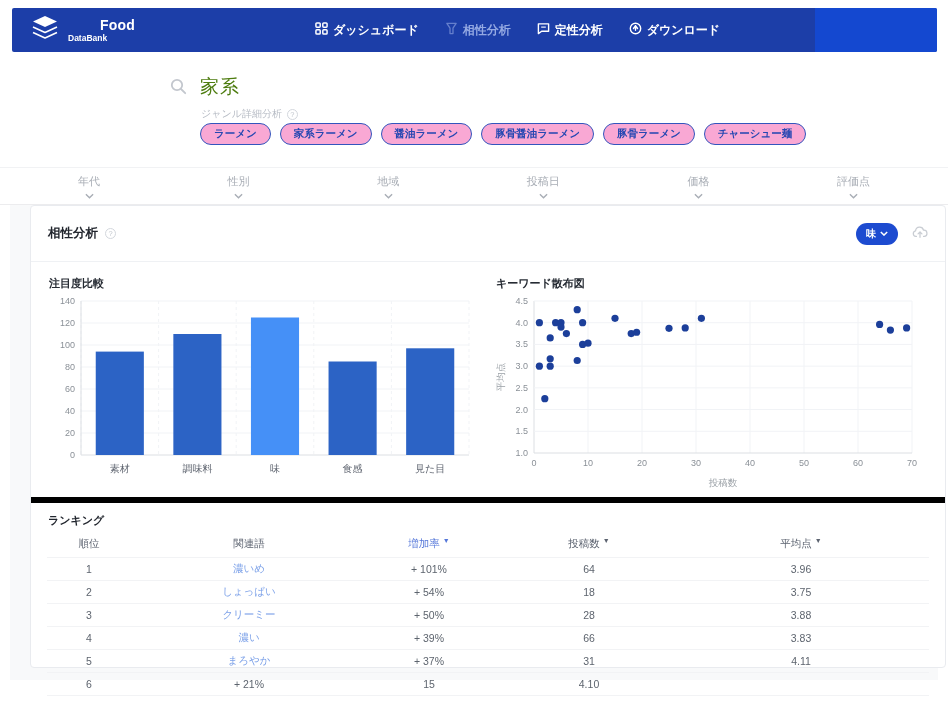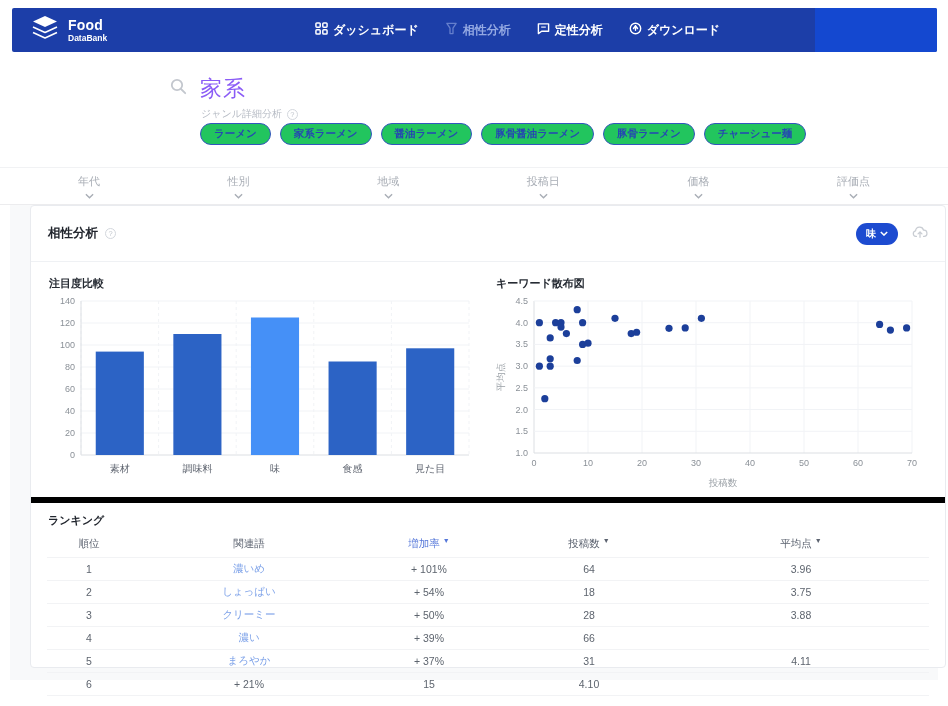--- a/index.html
+++ b/index.html
@@ -8,35 +8,35 @@
     font-family:"Liberation Sans","DejaVu Sans",sans-serif;
     -webkit-font-smoothing:antialiased;overflow:hidden;
   }
   
   .navbar{
     position:absolute;top:8px;left:12px;right:11px;height:44px;
     background:#1c3ea8;border-radius:2px;display:flex;align-items:center;
   }
   .brand{display:flex;align-items:center;gap:8px;margin-left:18px;}
   .brand-text{color:#fff;line-height:1;}
-  .brand-line1{font-size:14px;font-weight:bold;letter-spacing:.2px;}
+  .brand-line1{font-size:14px;font-weight:bold;letter-spacing:.2px;margin-left:32px;}
   .brand-line2{font-size:8.5px;font-weight:bold;margin-top:2px;}
   .nav-menu{position:absolute;left:303px;display:flex;align-items:flex-start;gap:26px;}
   .nav-item{display:flex;align-items:center;gap:5px;color:#ffffff;font-size:12px;font-weight:bold;cursor:pointer;white-space:nowrap;}
   .nav-item.active{color:#93a8e2;}
   .nav-item.active svg{opacity:.62;}
   .nav-hl{position:absolute;right:0;top:0;height:100%;width:122px;background:#1448d0;border-radius:0 2px 2px 0;}
   
   .search-area{position:absolute;top:66px;left:0;right:0;}
   .search-icon{position:absolute;left:170px;top:12px;}
-  .search-query{position:absolute;left:200px;top:8px;font-size:22px;color:#8b5cf6;letter-spacing:1px;}
+  .search-query{position:absolute;left:200px;top:8px;font-size:19px;color:#4d7c0f;letter-spacing:1px;}
   .genre-row{position:absolute;left:201px;top:41px;display:flex;align-items:center;gap:5px;font-size:10px;color:#b6bbc4;}
   .help-dot{width:11px;height:11px;border:1px solid #d3d7dd;border-radius:50%;color:#c2c7ce;font-size:7.5px;display:flex;align-items:center;justify-content:center;box-sizing:border-box;}
   .tag-row{position:absolute;left:200px;top:57px;display:flex;gap:9px;}
-  .tag{font-size:10.5px;font-weight:bold;color:#2547b2;border:1.4px solid #3355bd;border-radius:999px;padding:3px 13px;background:#22c55e;white-space:nowrap;cursor:pointer;}
+  .tag{font-size:10.5px;font-weight:bold;color:#2547b2;border:1.4px solid #3355bd;border-radius:999px;padding:3px 13px;background:#f9a8d4;white-space:nowrap;cursor:pointer;}
   
   .filter-bar{
     position:absolute;top:167px;left:0;right:0;height:38px;
     border-top:1px solid #f1f2f4;border-bottom:1px solid #ececee;
     display:flex;align-items:center;justify-content:space-between;padding:0 78px;box-sizing:border-box;background:#fff;
   }
   .filter-item{display:flex;align-items:center;gap:4px;font-size:11px;color:#a8adb5;cursor:pointer;flex-direction:column;}
   
   .content-bg{position:absolute;top:205px;left:10px;right:10px;bottom:26px;background:#f8f9fa;}
   .card{
@@ -363,20 +363,21 @@
     <div class="cell">+ 50%</div>
     <div class="cell">28</div>
     <div class="cell">3.88</div>
   </div>
 
   <div class="t-row">
     <div class="cell">4</div>
     <div class="cell word-cell">濃い</div>
     <div class="cell">+ 39%</div>
     <div class="cell">66</div>
+    <div class="cell">3.83</div>
   </div>
 
   <div class="t-row">
     <div class="cell">5</div>
     <div class="cell word-cell">まろやか</div>
     <div class="cell">+ 37%</div>
     <div class="cell">31</div>
     <div class="cell">4.11</div>
   </div>
 

